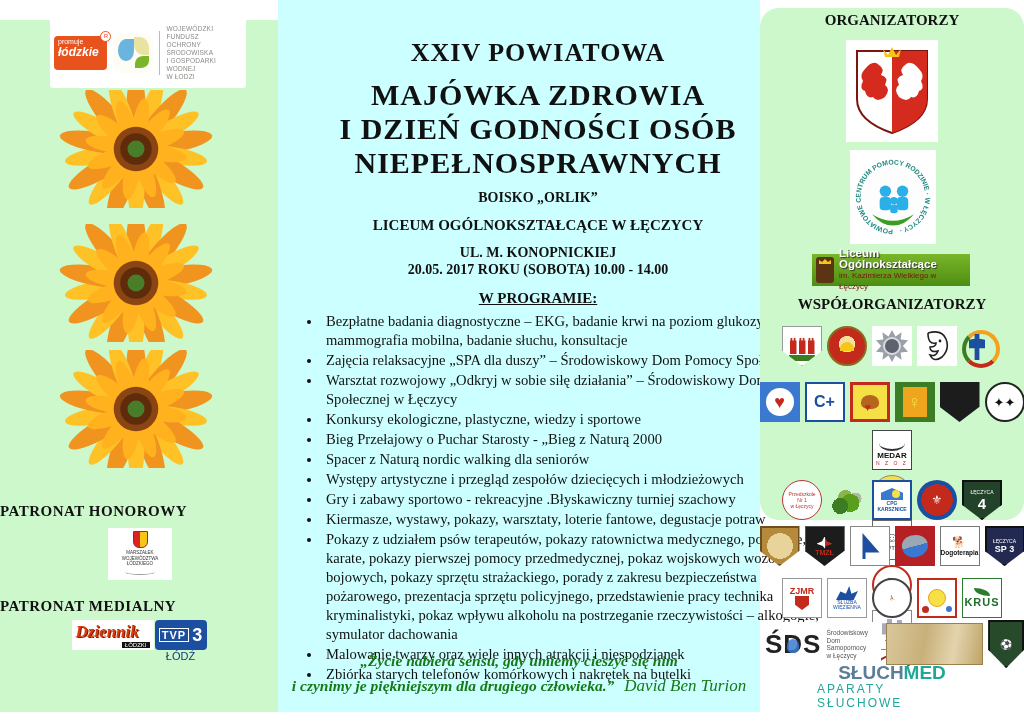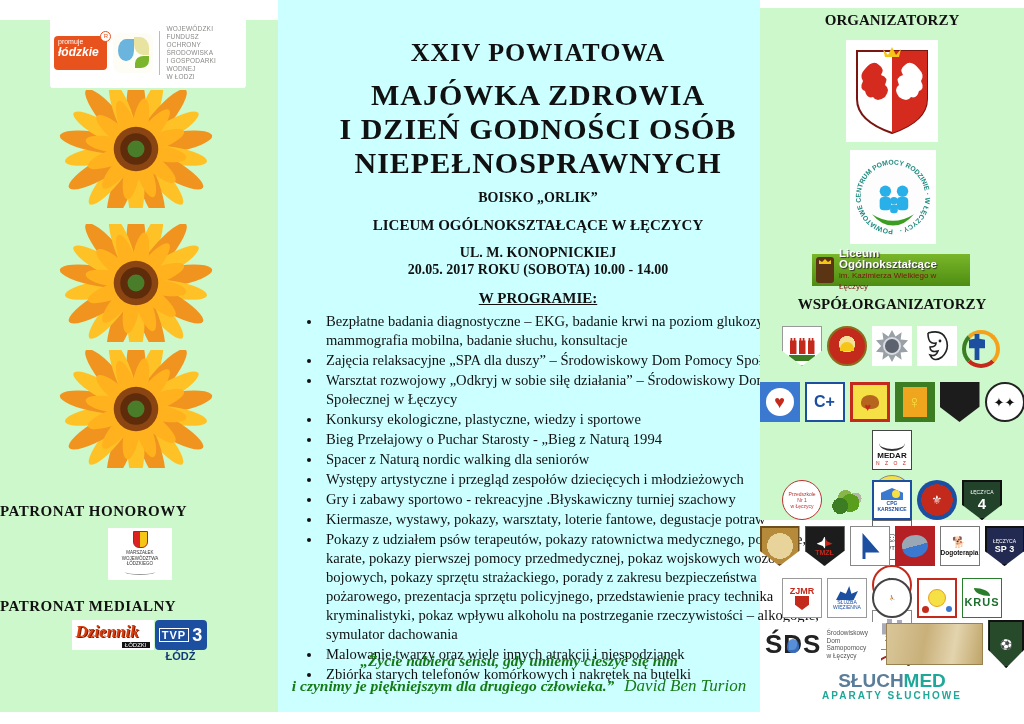--- a/index.html
+++ b/index.html
@@ -1,21 +1,21 @@
 <!DOCTYPE html>
 <html><head>
 <meta charset="utf-8">
 <style>
   html,body{margin:0;padding:0;background:#888;}
   .poster{position:relative;width:1024px;height:724px;background:#ffffff;
     font-family:"Liberation Serif",serif;overflow:hidden;margin:0 auto;color:#111;}
   .panel{position:absolute;}
   .panel-left{left:0;top:20px;width:278px;height:692px;background:#ccf8cb;}
   .panel-center{left:278px;top:0;width:482px;height:712px;background:#ccffff;}
-  .panel-right{left:760px;top:8px;width:264px;height:512px;background:#ccf8cb;}
+  .panel-right{left:760px;top:8px;width:264px;height:512px;background:#ccf8cb;border-radius:19px;}
 
   
   .c-line{position:absolute;left:10px;width:500px;text-align:center;font-weight:bold;}
   .title1{top:38px;font-size:26px;letter-spacing:1px;}
   .title2{top:78px;font-size:30px;letter-spacing:1px;}
   .title3{top:112px;font-size:30px;letter-spacing:1px;}
   .title4{top:146px;font-size:30px;letter-spacing:1px;}
   .venue1{top:190px;font-size:14px;}
   .venue2{top:217px;font-size:15px;}
   .addr{top:245px;font-size:14px;}
@@ -67,21 +67,21 @@
   .dziennik{position:relative;width:82px;height:30px;background:#fff;padding:3px 4px;box-sizing:border-box;}
   .dz-main{color:#d83b0c;font-weight:bold;font-style:italic;font-size:17px;line-height:18px;
     text-shadow:1px 1px 0 #7a1d00;}
   .dz-sub{position:absolute;right:4px;bottom:2px;background:#111;color:#fff;font-size:6px;
     padding:0 3px;font-family:"Liberation Sans",sans-serif;}
   .tvp{display:flex;flex-direction:column;align-items:center;}
   .tvp-box{width:52px;height:30px;background:#1d4fa1;border-radius:4px;color:#fff;display:flex;
     align-items:center;justify-content:center;gap:3px;font-family:"Liberation Sans",sans-serif;}
   .tvp-box .t{font-size:11px;font-weight:bold;letter-spacing:1px;border:1px solid #fff;padding:0 2px;}
   .tvp-box .n{font-size:18px;font-weight:bold;}
-  .tvp-city{color:#123a7a;font-weight:bold;font-size:11px;font-family:"Liberation Sans",sans-serif;}
+  .tvp-city{color:#123a7a;font-weight:normal;font-size:11px;font-family:"Liberation Sans",sans-serif;}
 
   
   .r-heading{position:absolute;left:0;width:100%;text-align:center;font-weight:bold;font-size:15px;}
   .org-head{top:4px;} .coorg-head{top:288px;}
   .herb-box{position:absolute;left:86px;top:32px;width:92px;height:102px;background:#fff;
     display:flex;align-items:center;justify-content:center;}
   .pcpr{position:absolute;left:90px;top:142px;width:86px;height:94px;background:#fff;
     display:flex;align-items:center;justify-content:center;}
   .liceum{position:absolute;left:52px;top:246px;width:158px;height:32px;background:linear-gradient(#7ab62a,#4e8d12);
     display:flex;align-items:center;gap:5px;padding:2px 4px;box-sizing:border-box;}
@@ -194,21 +194,21 @@
   .sds .txt{font-size:6.5px;color:#555;line-height:7.5px;}
   .oldmap{width:120px;height:40px;background:linear-gradient(100deg,#d9c79a,#c9b07a 40%,#e3d4ae 70%,#bfa468);
     border:1px solid #9a8250;}
   .fortuna{width:40px;height:44px;background:#274a2a;border:2px solid #111;
     clip-path:polygon(0 0,100% 0,100% 62%,50% 100%,0 62%);display:flex;align-items:center;justify-content:center;}
   .fortuna .f{color:#cfd8cf;font-size:10px;}
   .sluchmed{width:150px;height:40px;background:#fff;display:flex;flex-direction:column;align-items:center;
     justify-content:center;font-family:"Liberation Sans",sans-serif;}
   .sluchmed .l1{font-size:19px;font-weight:bold;line-height:19px;}
   .sluchmed .p1{color:#5a7d9a;} .sluchmed .p2{color:#1fa89a;}
-  .sluchmed .l2{font-size:10px;color:#1fa89a;letter-spacing:2px;font-weight:bold;}
+  .sluchmed .l2{font-size:12px;color:#1fa89a;letter-spacing:2px;font-weight:normal;}
   .piatek{width:112px;height:44px;background:#fff;display:flex;flex-direction:column;align-items:center;
     justify-content:center;font-family:"Liberation Sans",sans-serif;}
   .piatek div{font-size:8px;font-weight:bold;color:#2a7d2a;line-height:10px;}
 </style>
 </head>
 <body>
 
 <div class="poster">
 
   <svg width="0" height="0" style="position:absolute">
@@ -327,21 +327,21 @@
     <div class="c-line prog-head">
       <span>W PROGRAMIE:</span>
     </div>
 
     <ul class="program">
 
     <li>Bezpłatne badania diagnostyczne – EKG, badanie krwi na poziom glukozy, mammografia mobilna, badanie słuchu, konsultacje</li>
         <li>Zajęcia relaksacyjne „SPA dla duszy” – Środowiskowy Dom Pomocy Społecznej</li>
         <li>Warsztat rozwojowy „Odkryj w sobie siłę działania” – Środowiskowy Dom Pomocy Społecznej w Łęczycy</li>
         <li>Konkursy ekologiczne, plastyczne, wiedzy i sportowe</li>
-        <li>Bieg Przełajowy o Puchar Starosty - „Bieg z Naturą 1994</li>
+        <li>Bieg Przełajowy o Puchar Starosty - „Bieg z Naturą 2000</li>
         <li>Spacer z Naturą nordic walking dla seniorów</li>
         <li>Występy artystyczne i przegląd zespołów dziecięcych i młodzieżowych</li>
         <li>Gry i zabawy sportowo - rekreacyjne .Błyskawiczny turniej szachowy</li>
         <li>Kiermasze, wystawy, pokazy, warsztaty, loterie fantowe, degustacje potraw</li>
         <li>Pokazy z udziałem psów terapeutów, pokazy ratownictwa medycznego, policyjne, karate, pokazy pierwszej pomocy przedmedycznej, pokaz wojskowych wozów bojowych, pokazy sprzętu strażackiego, porady z zakresu bezpieczeństwa pożarowego, prezentacja sprzętu policyjnego, przedstawienie pracy technika kryminalistyki, pokaz wpływu alkoholu na postrzeganie rzeczywistości – alkogogle, symulator dachowania</li>
         <li>Malowanie twarzy oraz wiele innych atrakcji i niespodzianek</li>
         <li>Zbiórka starych telefonów komórkowych i nakrętek na butelki</li>
       </ul>
 
     <div class="quote quote1">„Życie nabiera sensu, gdy umiemy cieszyć się nim</div>

